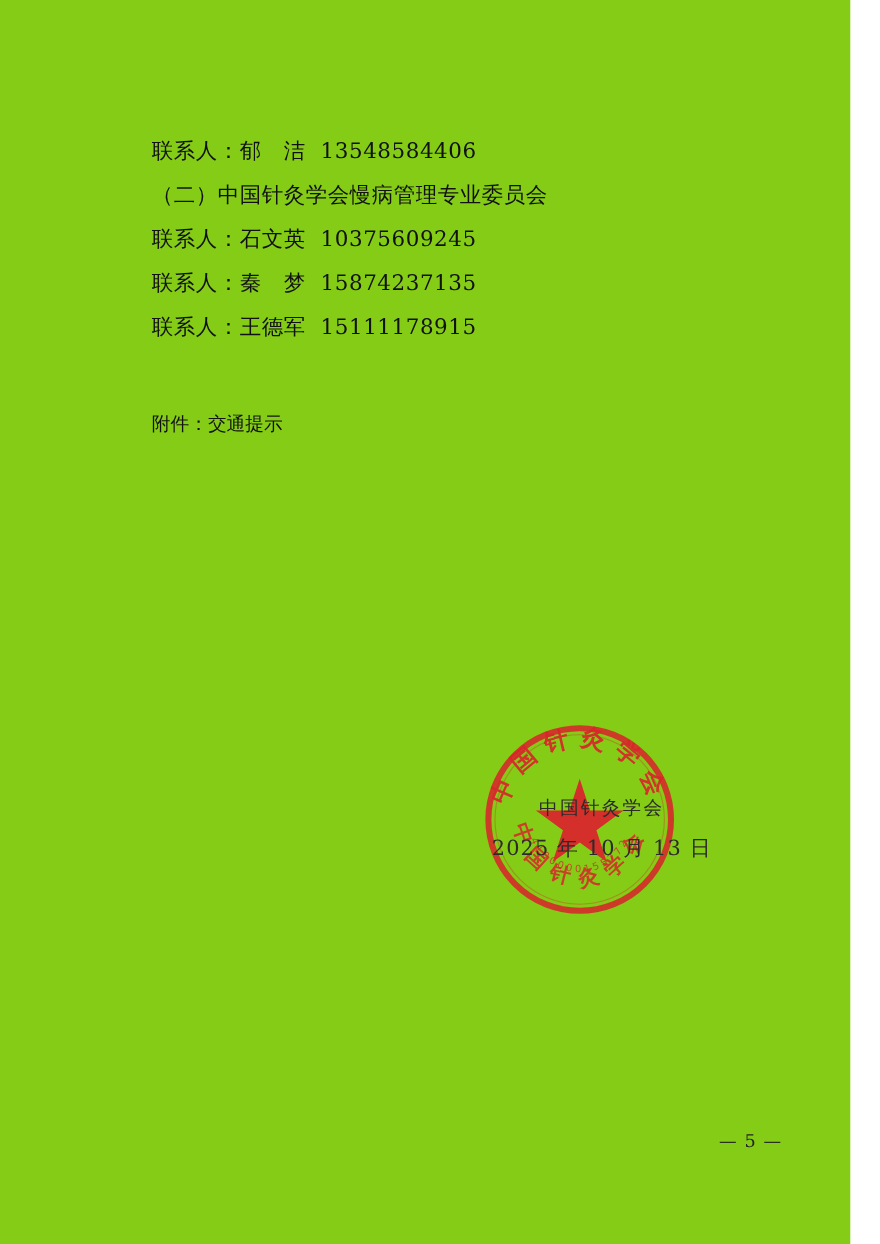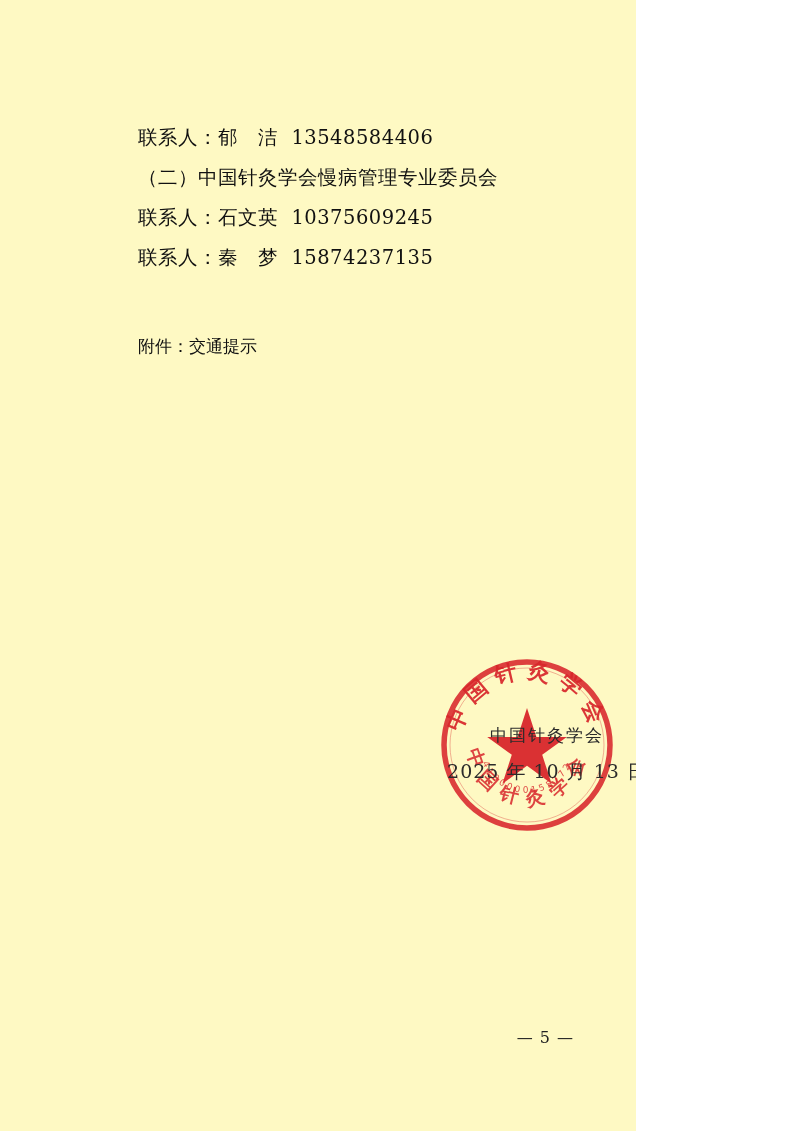--- a/index.html
+++ b/index.html
@@ -6,23 +6,23 @@
     margin: 0;
     padding: 0;
     background: #ffffff;
   }
   body {
     font-family: "DejaVu Serif", "Liberation Serif", serif;
     color: #000000;
   }
   .page {
     position: relative;
-    width: 636px;
+    width: 773px;
     height: 1131px;
-    background: #fef9c3;
+    background: #84cc16;
     overflow: hidden;
     text-decoration: underline;
   }
   .content {
     position: absolute;
     left: 138px;
     top: 118px;
     width: 540px;
   }
   .line {
@@ -92,20 +92,21 @@
 </head>
 <body>
 
 <div class="page">
 
   <div class="content">
     <div class="line">联系人：郁　洁  13548584406</div>
     <div class="line">（二）中国针灸学会慢病管理专业委员会</div>
     <div class="line">联系人：石文英  10375609245</div>
     <div class="line">联系人：秦　梦  15874237135</div>
+    <div class="line">联系人：王德军  15111178915</div>
 
     <div class="spacer-lg"></div>
 
     <div class="attachment">附件：交通提示</div>
   </div>
 
   <div class="seal-wrap">
     <svg class="seal" viewBox="0 0 190 190" xmlns="http://www.w3.org/2000/svg">
       <defs>
         <path id="arcTop" d="M 28,95 A 67,67 0 0 1 162,95" fill="none"></path>

